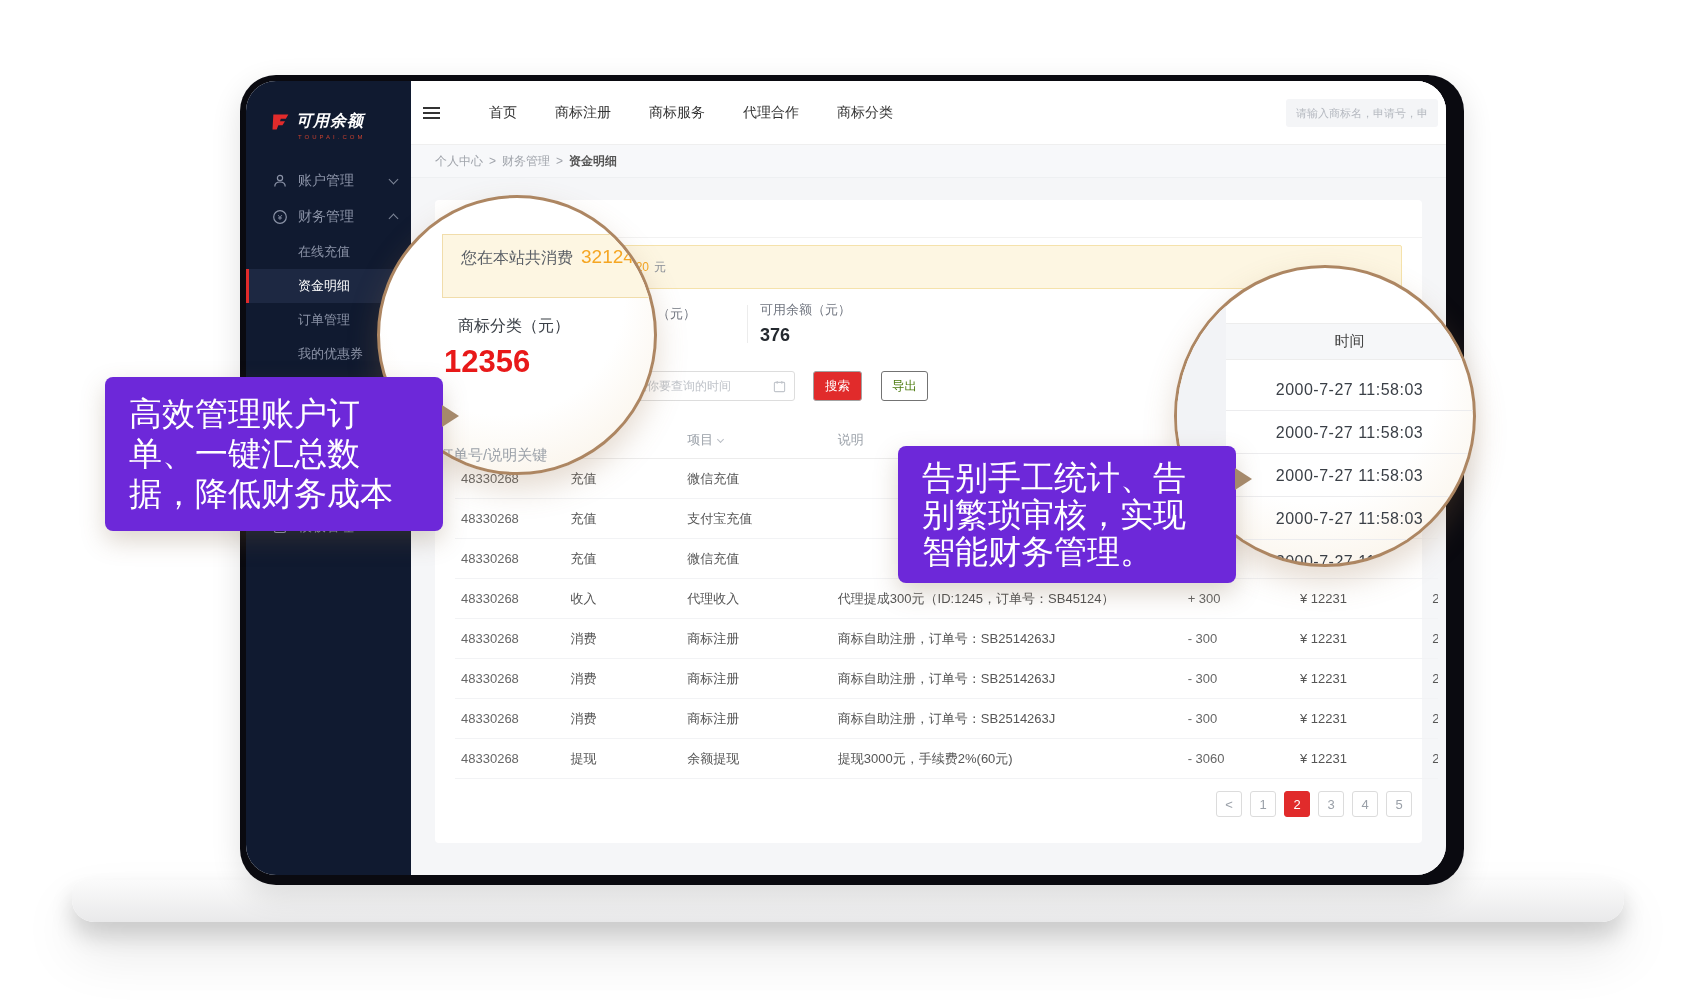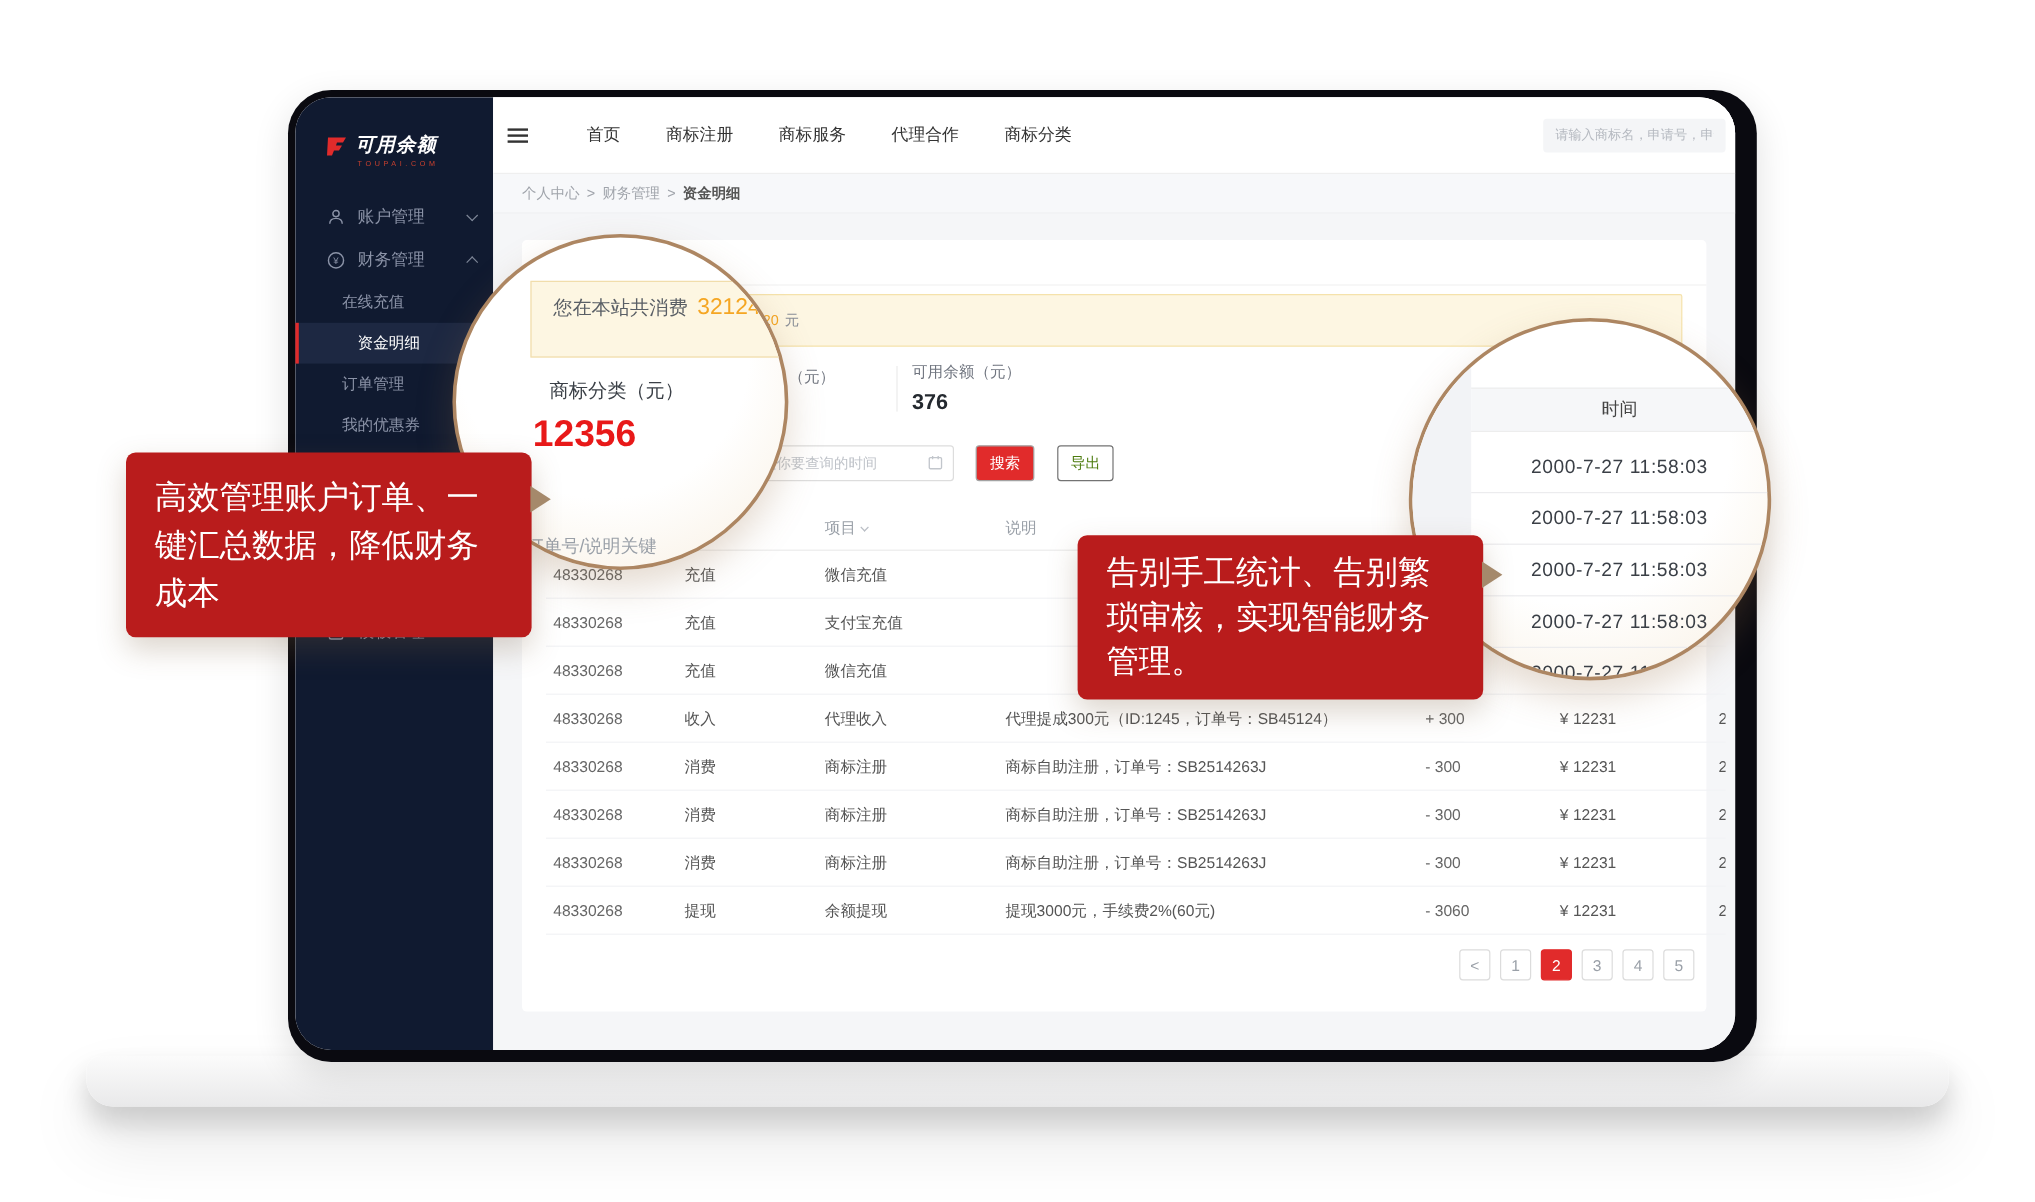--- a/index.html
+++ b/index.html
@@ -18,21 +18,21 @@
   
   .sidebar { width:165px; flex:0 0 165px; background:#101a30; color:#8b93a7; font-size:14px; }
   .logo { padding:30px 0 0 24px; height:72px; }
   .logo-row { display:flex; align-items:center; gap:6px; }
   .logo-mark { width:20px; height:20px; flex:0 0 20px; }
   .logo-name { color:#fff; font-weight:bold; font-style:italic; font-size:16px; letter-spacing:1px; }
   .logo-domain { color:#c8402e; font-size:6px; letter-spacing:3px; margin:2px 0 0 28px; }
   .side-item { display:flex; align-items:center; height:36px; padding:0 14px 0 26px; cursor:pointer; }
   .side-item .slabel { margin-left:10px; }
   .side-item .chev { margin-left:auto; }
-  .side-sub { height:34px; line-height:34px; padding-left:39px; font-size:13px; color:#8b93a7; cursor:pointer; }
+  .side-sub { height:34px; line-height:34px; padding-left:52px; font-size:13px; color:#8b93a7; cursor:pointer; }
   .side-sub.active { background:#1d2842; color:#fff; border-left:3px solid #e12b2b; padding-left:49px; }
   .side-spacer { height:104px; }
   .menu { padding-top:10px; }
   .chev { display:inline-block; width:7px; height:7px; border-right:1.5px solid #7e8798; border-bottom:1.5px solid #7e8798; }
   .chev.down { transform:rotate(45deg); margin-top:-3px; }
   .chev.up { transform:rotate(-135deg); margin-top:3px; }
   .sicon { width:16px; height:16px; display:inline-flex; }
   .sicon svg { width:16px; height:16px; }
 
   
@@ -108,22 +108,22 @@
   .mag-income-value { position:absolute; left:64px; top:146px; font-size:31px; font-weight:bold; color:#e81919; }
   .mag-order-header { position:absolute; left:58px; top:248px; font-size:15px; color:#9aa0a8; white-space:nowrap; }
   .mag-card-edge { position:absolute; left:0; top:0; bottom:0; width:49px; background:#f2f3f6; }
   .mag-time-band { position:absolute; left:49px; right:0; top:55px; height:37px; background:#f6f7f9;
     border-top:1px solid #ededed; border-bottom:1px solid #ededed; display:flex; align-items:center; justify-content:center;
     font-size:15px; color:#444; }
   .mag-time-row { position:absolute; left:49px; right:0; height:43px; line-height:43px; text-align:center;
     font-size:16px; color:#3a3f46; border-bottom:1px solid #ececee; letter-spacing:.5px; }
 
   
-  .callout { position:absolute; z-index:6; background:#b91c1c; color:#fff; border-radius:8px;
-    font-size:27px; line-height:40px; padding:17px 24px; box-shadow:0 10px 24px rgba(120,90,60,.25); }
+  .callout { position:absolute; z-index:6; background:#6d28d9; color:#fff; border-radius:8px;
+    font-size:33px; line-height:40px; padding:17px 24px; box-shadow:0 10px 24px rgba(120,90,60,.25); }
   .callout-left { left:105px; top:377px; width:338px; }
   .callout-right { left:898px; top:446px; width:338px; line-height:37px; padding:13px 24px; }
   .callout .beak { position:absolute; right:-16px; width:0; height:0; border-top:11px solid transparent;
     border-bottom:11px solid transparent; border-left:17px solid #a5896b; }
   .callout-left .beak { top:28px; }
   .callout-right .beak { top:22px; }
 </style>
 </head>
 <body>
 

